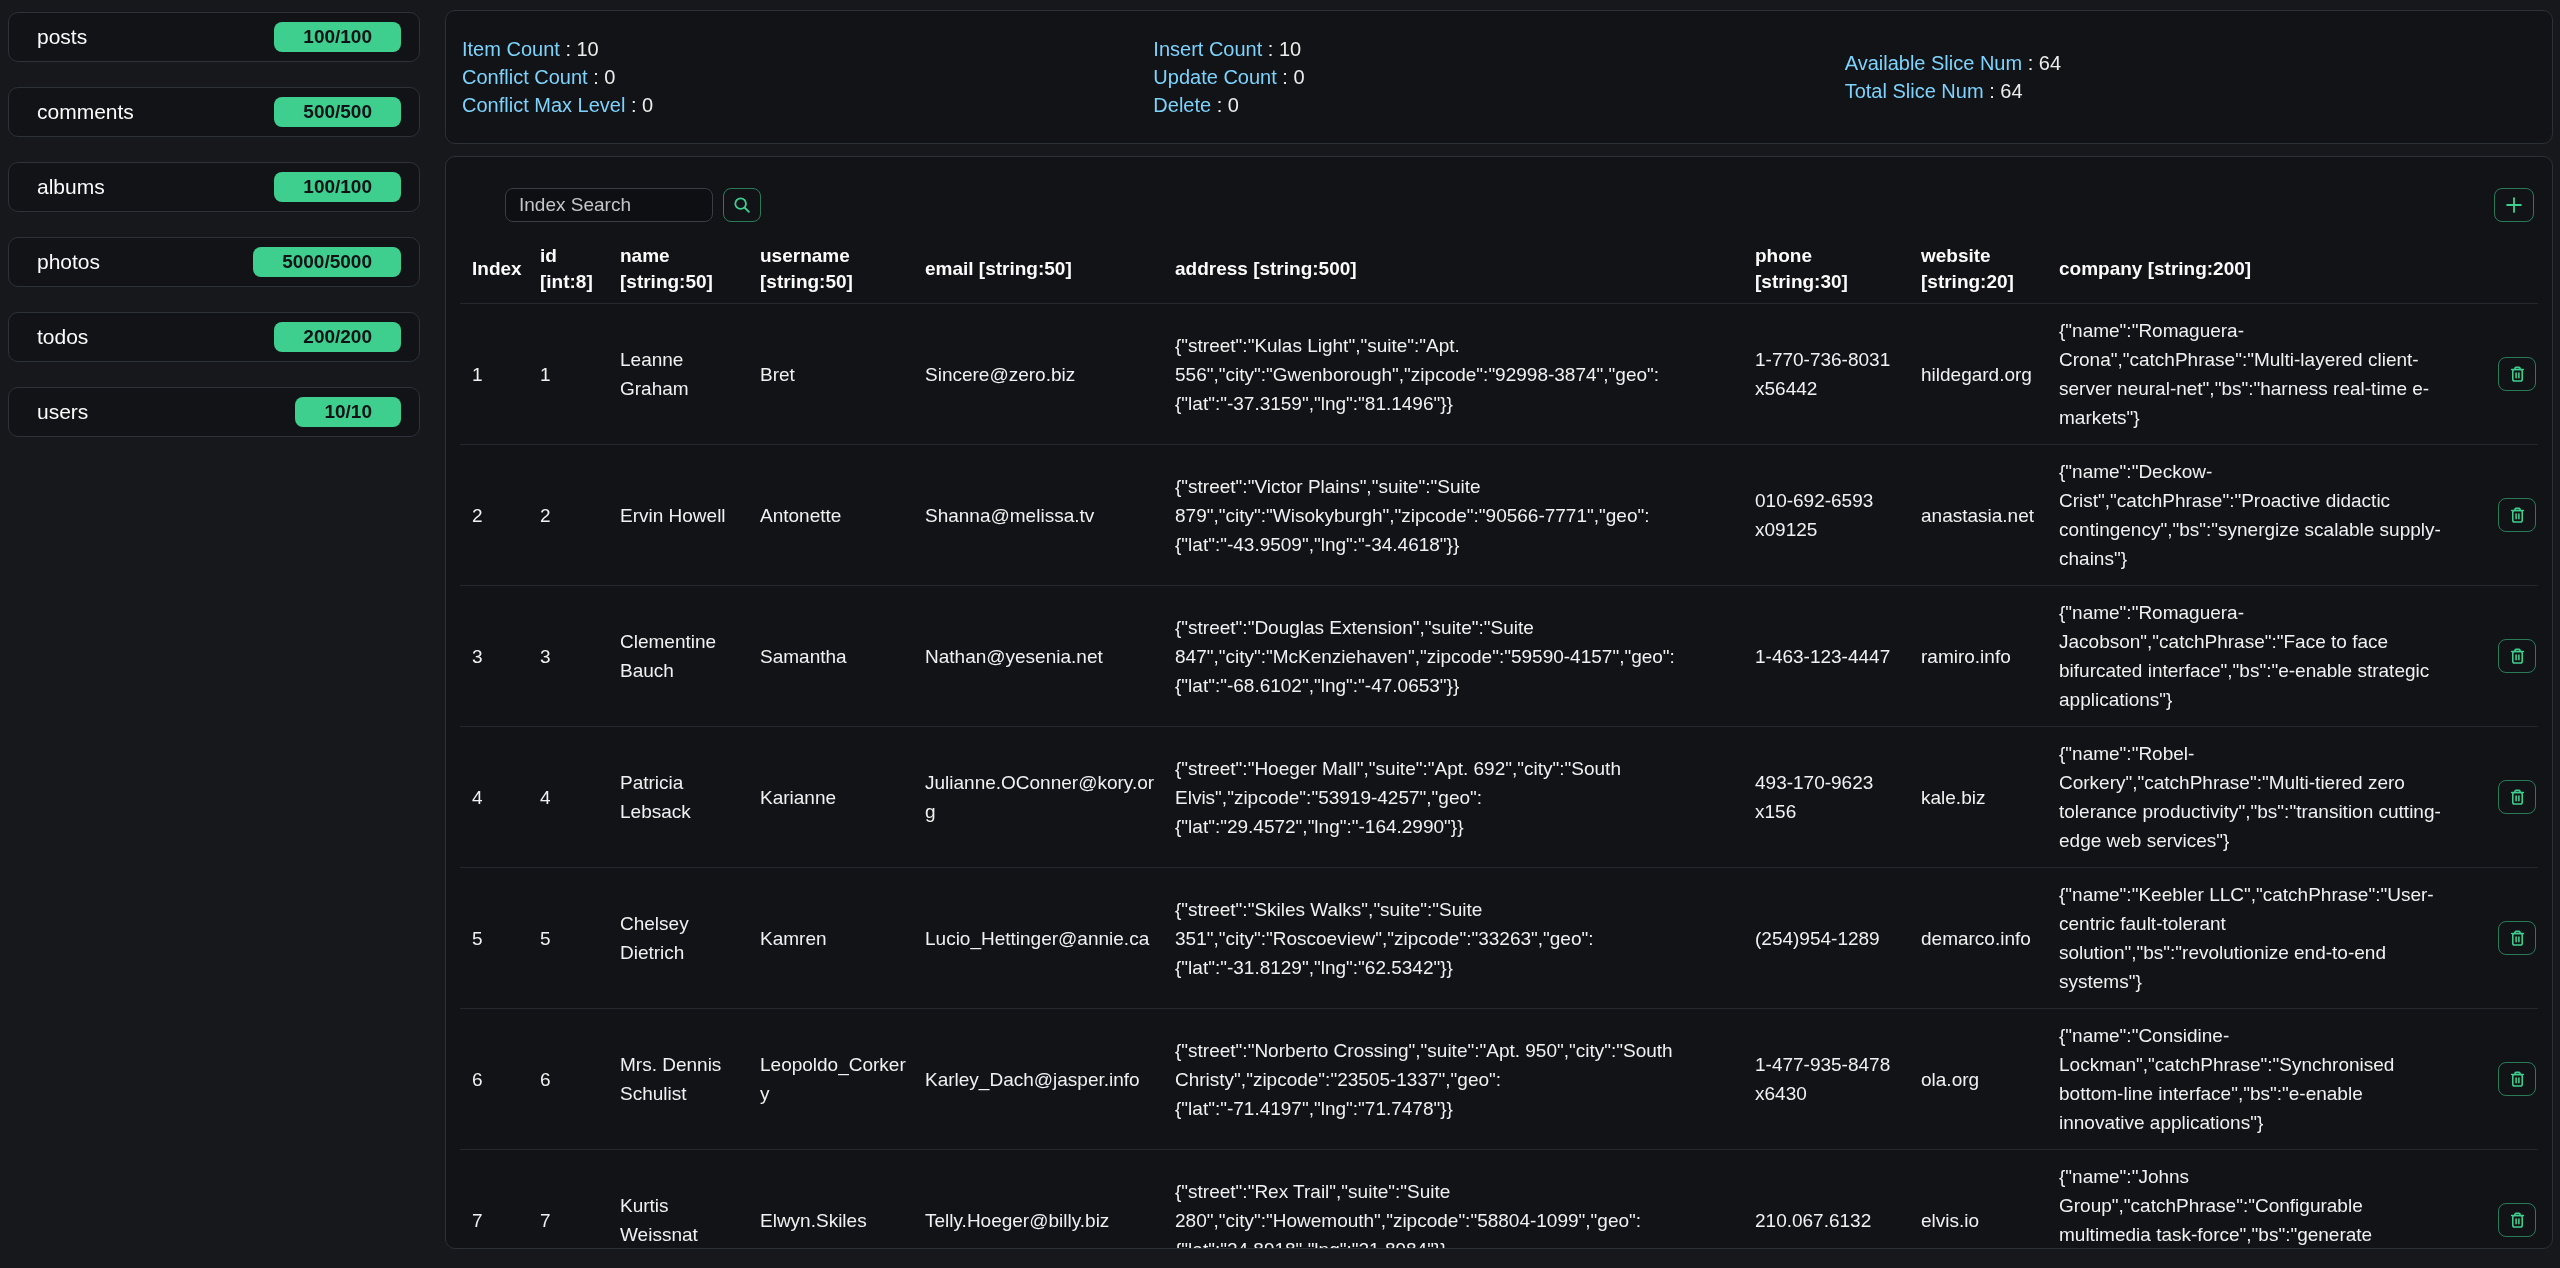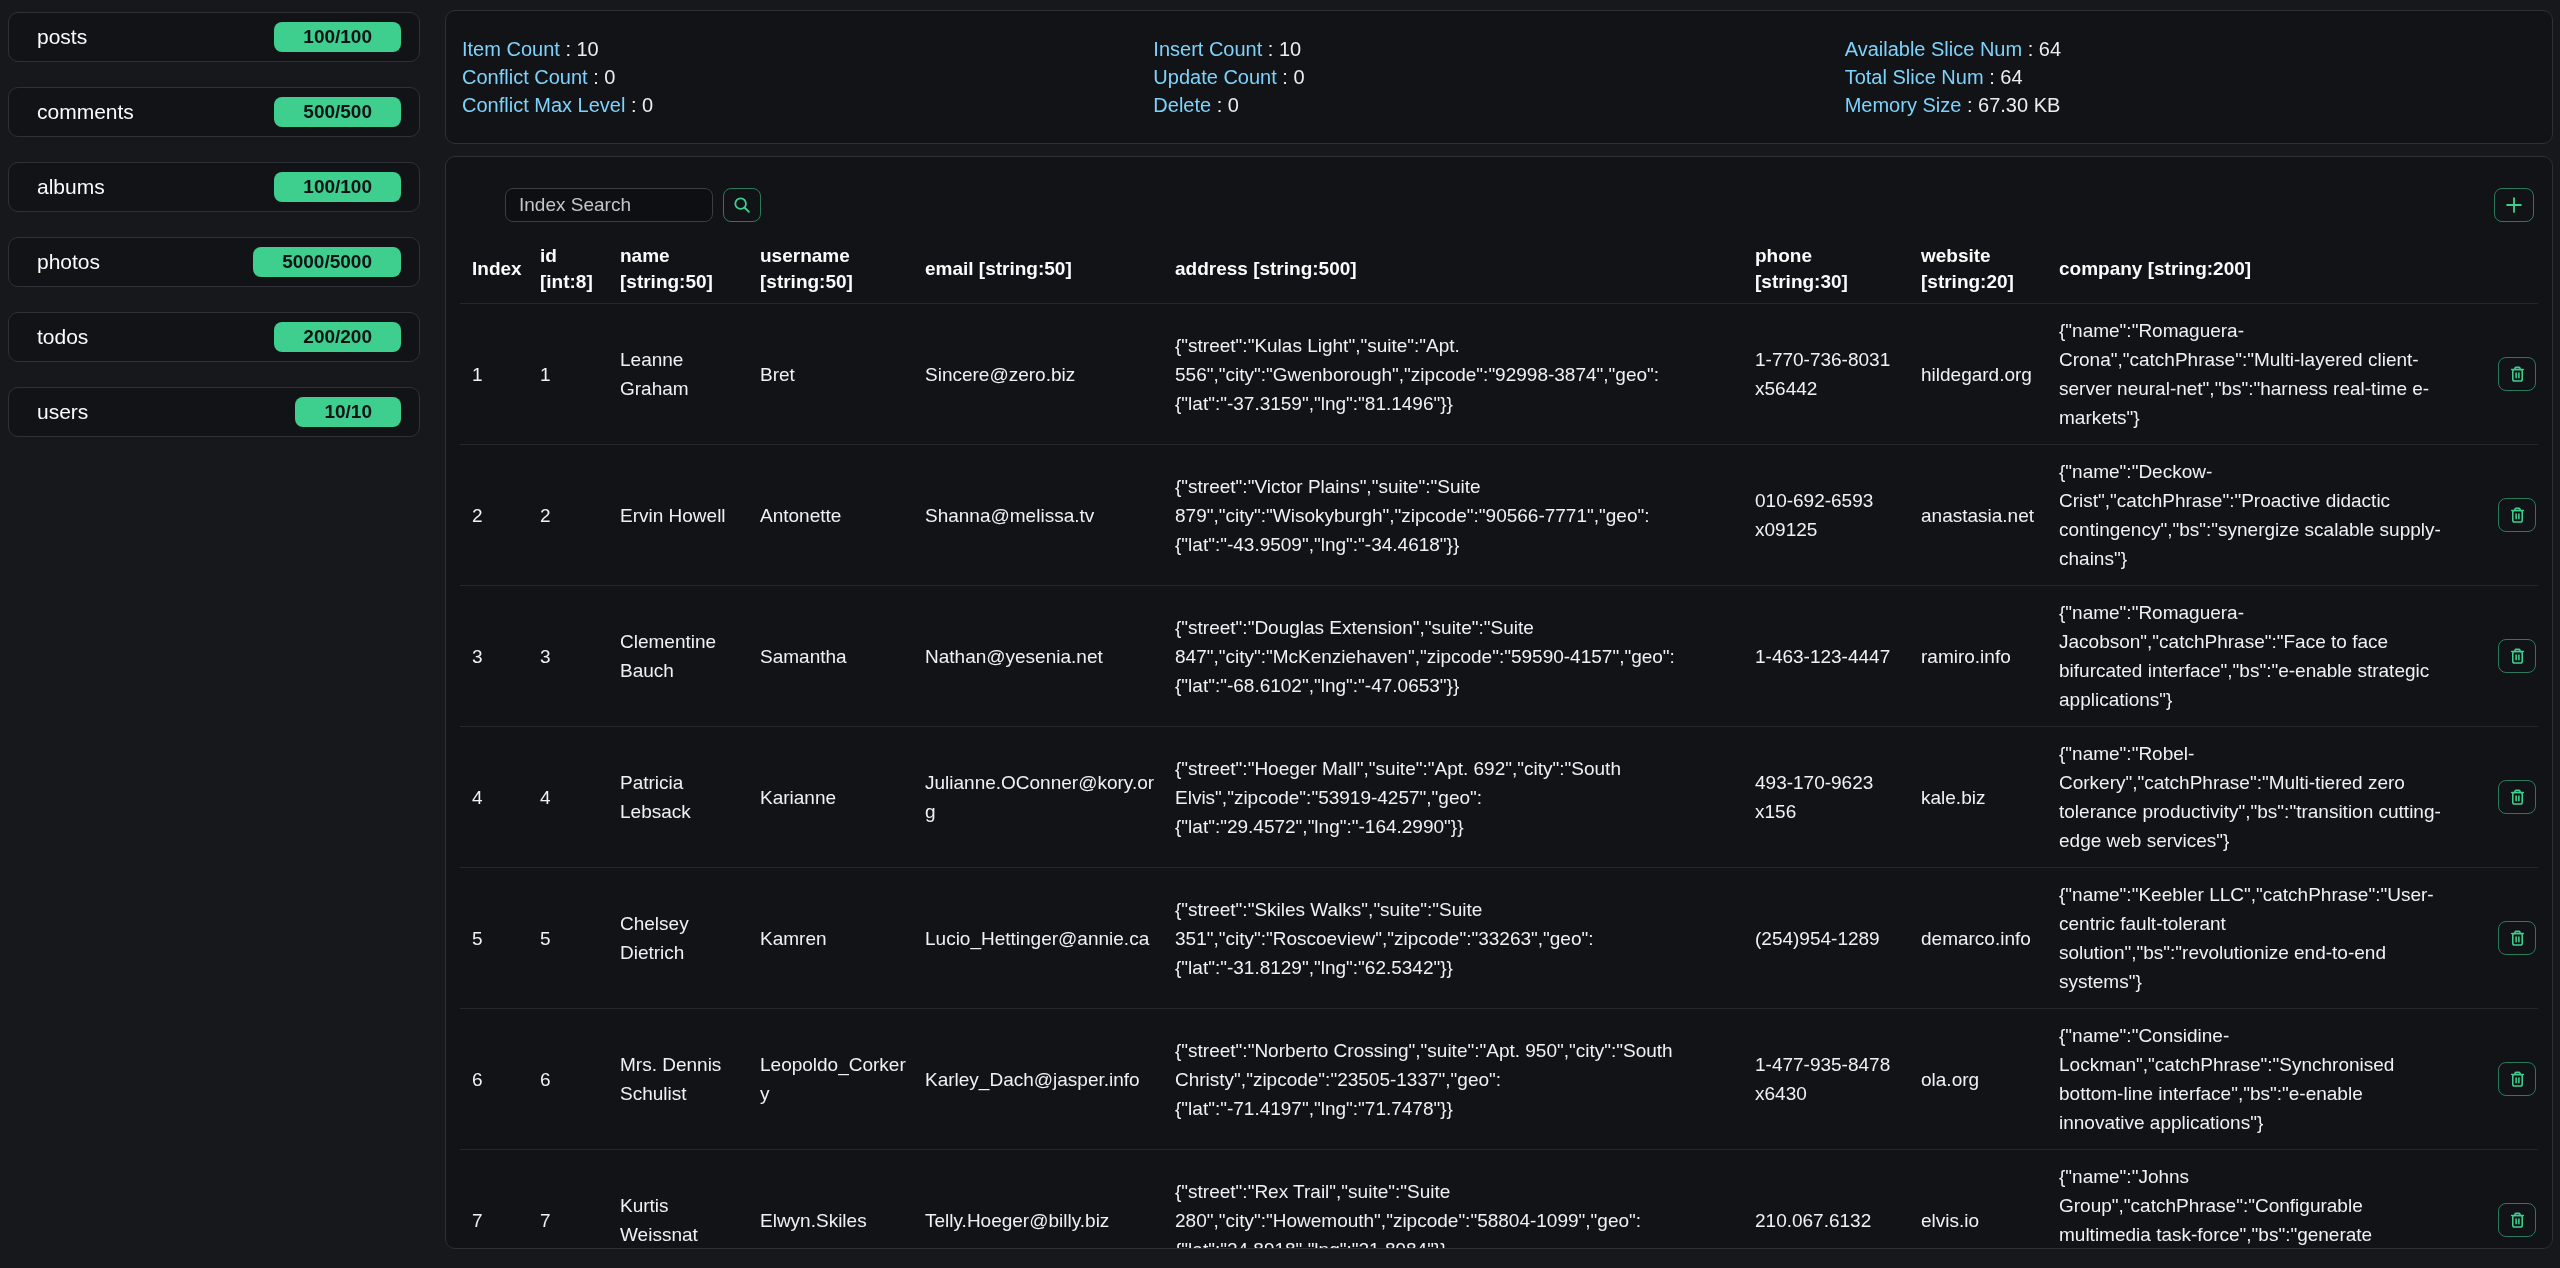--- a/index.html
+++ b/index.html
@@ -130,21 +130,20 @@
       <div class="stat-line"><b>Conflict Max Level</b><span> : </span><span>0</span></div>
     </div>
     <div class="stat-col">
       <div class="stat-line"><b>Insert Count</b><span> : </span><span>10</span></div>
       <div class="stat-line"><b>Update Count</b><span> : </span><span>0</span></div>
       <div class="stat-line"><b>Delete</b><span> : </span><span>0</span></div>
     </div>
     <div class="stat-col">
       <div class="stat-line"><b>Available Slice Num</b><span> : </span><span>64</span></div>
       <div class="stat-line"><b>Total Slice Num</b><span> : </span><span>64</span></div>
-      <div class="stat-line"><b>Memory Size</b><span> : </span><span>67.30 KB</span></div>
     </div>
   </section>
 
   <section class="table-panel">
 
     <div class="toolbar">
       <input class="search-input" type="text" placeholder="Index Search" style="">
       <button class="icon-btn search-btn">
         <svg class="icon-svg" width="22" height="22" viewBox="0 0 24 24" fill="none" stroke="#3ecf8e" stroke-width="2" stroke-linecap="round">
           <circle cx="10.5" cy="10.5" r="5.8"></circle>

